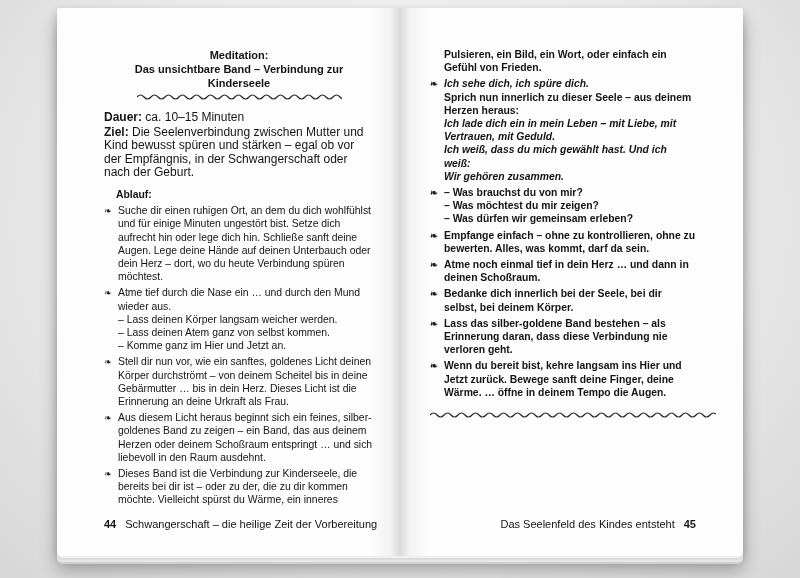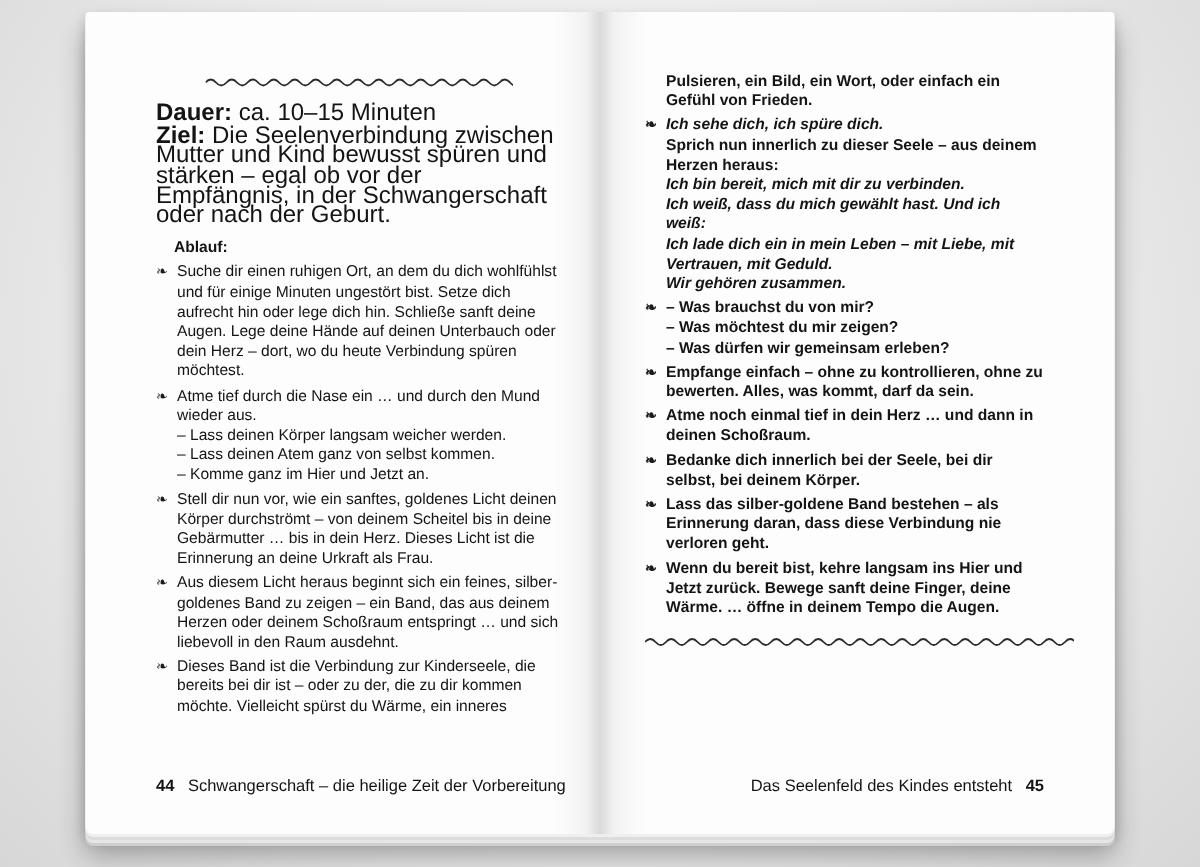--- a/index.html
+++ b/index.html
@@ -14,21 +14,21 @@
     box-shadow:0 2px 0 #efefef, 0 4px 0 #dcdcdc, 0 6px 0 #e6e6e6, 0 8px 0 #cfcfcf,
                0 14px 18px rgba(0,0,0,.30), 0 4px 8px rgba(0,0,0,.18);
   }
   .page{position:relative;width:50%;height:100%;}
   .page-left .content{padding:40px 26px 0 47px;}
   .page-right .content{padding:40px 47px 0 30px;font-weight:bold;}
   .title{margin:0 0 3px;font-size:11px;line-height:14px;font-weight:bold;text-align:center;}
   .title span{display:block;}
   .wave{display:block;margin:3px auto 10px;}
   .end-wave{margin:12px auto 0;}
-  .meta{margin:0 0 2px;font-size:16px;line-height:13.2px;}
+  .meta{margin:0 0 2px;font-size:12px;line-height:13.2px;}
   .lbl{font-weight:bold;}
   .section-heading{margin:9px 12px 3px;font-size:10.4px;line-height:13.2px;font-weight:bold;}
   .items{font-size:10.4px;line-height:13.2px;}
   .item{display:flex;margin:0 0 3px;}
   .bullet{flex:0 0 14px;font-size:9.5px;line-height:13.2px;color:#1a1a1a;}
   .item-text{flex:1;min-width:0;}
   .line.dash{padding-left:8px;text-indent:-8px;}
   .line.italic{font-style:italic;}
   .footer{position:absolute;bottom:26px;font-size:11px;white-space:nowrap;}
   .footer-left{left:47px;}
@@ -44,20 +44,24 @@
   }
 </style>
 </head>
 <body>
 
 <div class="screen">
   <div class="book">
 
     <section class="page page-left">
       <div class="content">
+        <h1 class="title">
+          <span>Meditation:</span>
+          <span>Das unsichtbare Band – Verbindung zur Kinderseele</span>
+        </h1>
         <svg class="wave title-wave" width="205" height="8" viewBox="0 0 205 8">
             <path d="M0 4 q3.5 -4 7 0 q3.5 4 7 0 q3.5 -4 7 0 q3.5 4 7 0 q3.5 -4 7 0 q3.5 4 7 0 q3.5 -4 7 0 q3.5 4 7 0 q3.5 -4 7 0 q3.5 4 7 0 q3.5 -4 7 0 q3.5 4 7 0 q3.5 -4 7 0 q3.5 4 7 0 q3.5 -4 7 0 q3.5 4 7 0 q3.5 -4 7 0 q3.5 4 7 0 q3.5 -4 7 0 q3.5 4 7 0 q3.5 -4 7 0 q3.5 4 7 0 q3.5 -4 7 0 q3.5 4 7 0 q3.5 -4 7 0 q3.5 4 7 0 q3.5 -4 7 0 q3.5 4 7 0 q3.5 -4 7 0 q3.5 4 7 0" fill="none" stroke="#2b2b2b" stroke-width="1.2"></path>
           </svg>
         <p class="meta"><b class="lbl">Dauer:</b> <span>ca. 10–15 Minuten</span></p>
         <p class="meta"><b class="lbl">Ziel:</b> <span>Die Seelenverbindung zwischen Mutter und Kind bewusst spüren und stärken – egal ob vor der Empfängnis, in der Schwangerschaft oder nach der Geburt.</span></p>
         <p class="section-heading">Ablauf:</p>
         <div id="left-items" class="items">
             <div class="item">
               <span class="bullet">❧</span>
               <div class="item-text">
@@ -105,23 +109,22 @@
               <span class="bullet"></span>
               <div class="item-text">
                 <div class="line">Pulsieren, ein Bild, ein Wort, oder einfach ein Gefühl von Frieden.</div>
               </div>
             </div>
             <div class="item">
               <span class="bullet">❧</span>
               <div class="item-text">
                 <div class="line italic">Ich sehe dich, ich spüre dich.</div>
                 <div class="line">Sprich nun innerlich zu dieser Seele – aus deinem Herzen heraus:</div>
-                <div class="line italic">Ich bin bereit, mich mit dir zu verbinden.</div>
+                <div class="line italic">Ich lade dich ein in mein Leben – mit Liebe, mit Vertrauen, mit Geduld.</div>
                 <div class="line italic">Ich weiß, dass du mich gewählt hast. Und ich weiß:</div>
-                <div class="line italic">Ich lade dich ein in mein Leben – mit Liebe, mit Vertrauen, mit Geduld.</div>
                 <div class="line italic">Wir gehören zusammen.</div>
               </div>
             </div>
             <div class="item">
               <span class="bullet">❧</span>
               <div class="item-text">
                 <div class="line dash">– Was brauchst du von mir?</div>
                 <div class="line dash">– Was möchtest du mir zeigen?</div>
                 <div class="line dash">– Was dürfen wir gemeinsam erleben?</div>
               </div>

